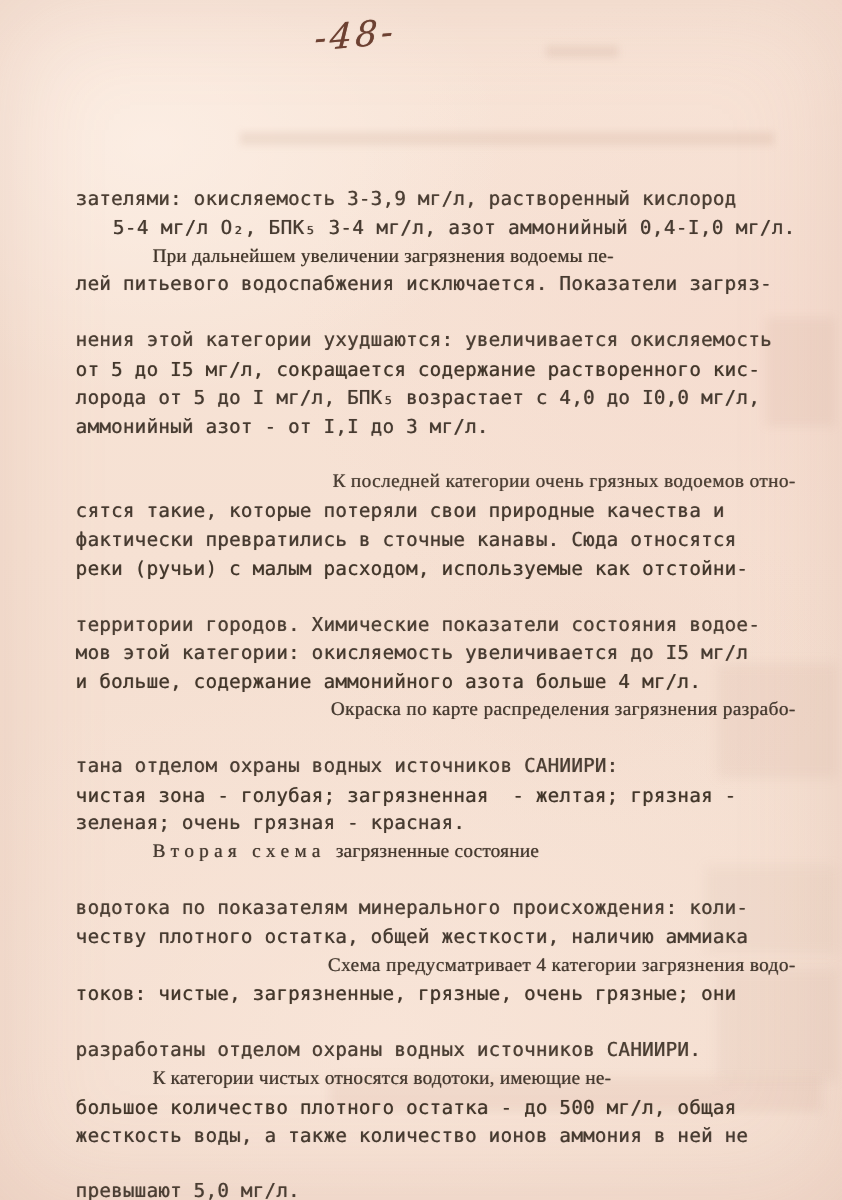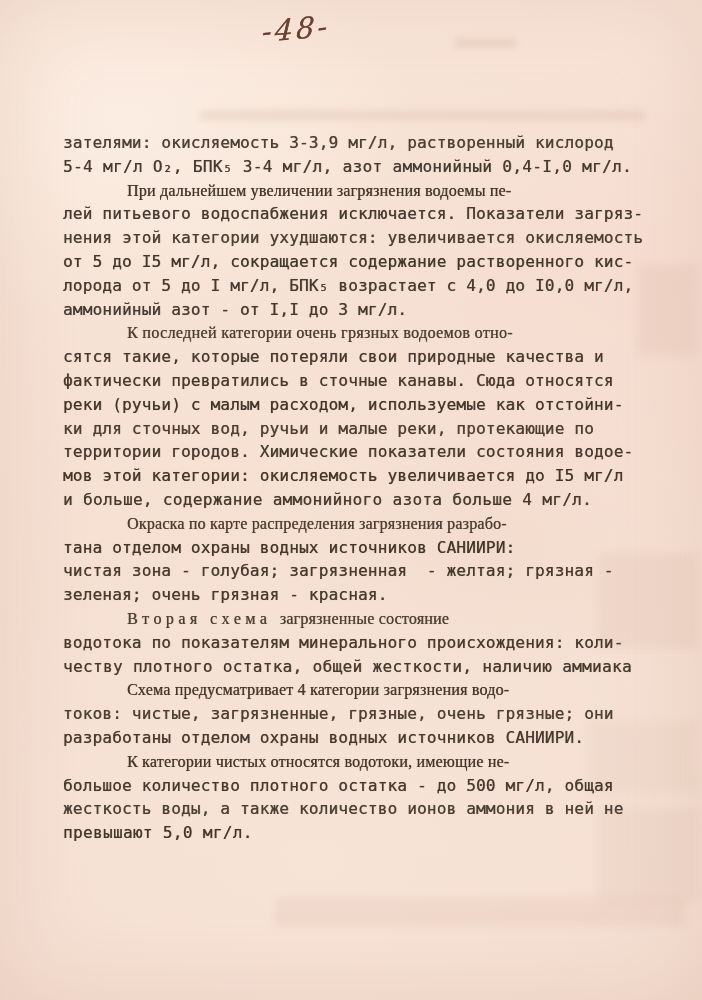--- a/index.html
+++ b/index.html
@@ -53,22 +53,22 @@
 
   .line {
     white-space: pre;
     height: 23.8px;
     text-shadow: .4px 0 0 rgba(70,58,48,.55), 0 0 .8px rgba(70,58,48,.35);
   }
   .line.indent { padding-left: 64px; font-family: Liberation Serif, serif; }
 
   
   .line:nth-child(3n)   { transform: translateY(.4px);  color: #42362a; }
-  .line:nth-child(4n+1) { transform: translateY(-.3px); color: #4b3e33; }
-  .line:nth-child(7n+2) { letter-spacing: .35px; }
+  .line:nth-child(4n+1) { transform: translateY(-.3px); color: #4b3e33; margin-top: 23px; }
+  .line:nth-child(7n+2) { letter-spacing: .35px; text-align: right; }
 
   
   .smudge { position: absolute; pointer-events: none; }
   .s1 { left: 200px; top: 110px; width: 445px; height: 11px; background: rgba(187,140,121,.16); filter: blur(3px); }
   .s2 { left: 638px; top: 265px; width: 58px;  height: 90px; background: rgba(190,150,130,.11); filter: blur(4px); }
   .s3 { left: 598px; top: 553px; width: 100px; height: 95px; background: rgba(190,150,130,.11); filter: blur(5px); }
   .s4 { left: 588px; top: 722px; width: 110px; height: 72px; background: rgba(190,150,130,.09); filter: blur(5px); }
   .s5 { left: 598px; top: 808px; width: 100px; height: 92px; background: rgba(190,150,130,.10); filter: blur(5px); }
   .s6 { left: 275px; top: 898px; width: 410px; height: 28px; background: rgba(187,140,121,.11); filter: blur(4px); }
   .s7 { left: 455px; top: 38px;  width: 60px;  height: 10px; background: rgba(190,150,130,.18); filter: blur(3px); }
@@ -93,21 +93,20 @@
       <div class="line indent">При дальнейшем увеличении загрязнения водоемы пе-</div>
       <div class="line">лей питьевого водоспабжения исключается. Показатели загряз-</div>
       <div class="line">нения этой категории ухудшаются: увеличивается окисляемость</div>
       <div class="line">от 5 до I5 мг/л, сокращается содержание растворенного кис-</div>
       <div class="line">лорода от 5 до I мг/л, БПК₅ возрастает с 4,0 до I0,0 мг/л,</div>
       <div class="line">аммонийный азот - от I,I до 3 мг/л.</div>
       <div class="line indent">К последней категории очень грязных водоемов отно-</div>
       <div class="line">сятся такие, которые потеряли свои природные качества и</div>
       <div class="line">фактически превратились в сточные канавы. Сюда относятся</div>
       <div class="line">реки (ручьи) с малым расходом, используемые как отстойни-</div>
-      <div class="line">ки для сточных вод, ручьи и малые реки, протекающие по</div>
       <div class="line">территории городов. Химические показатели состояния водое-</div>
       <div class="line">мов этой категории: окисляемость увеличивается до I5 мг/л</div>
       <div class="line">и больше, содержание аммонийного азота больше 4 мг/л.</div>
       <div class="line indent">Окраска по карте распределения загрязнения разрабо-</div>
       <div class="line">тана отделом охраны водных источников САНИИРИ:</div>
       <div class="line">чистая зона - голубая; загрязненная  - желтая; грязная -</div>
       <div class="line">зеленая; очень грязная - красная.</div>
       <div class="line indent">В т о р а я   с х е м а   загрязненные состояние</div>
       <div class="line">водотока по показателям минерального происхождения: коли-</div>
       <div class="line">честву плотного остатка, общей жесткости, наличию аммиака</div>

